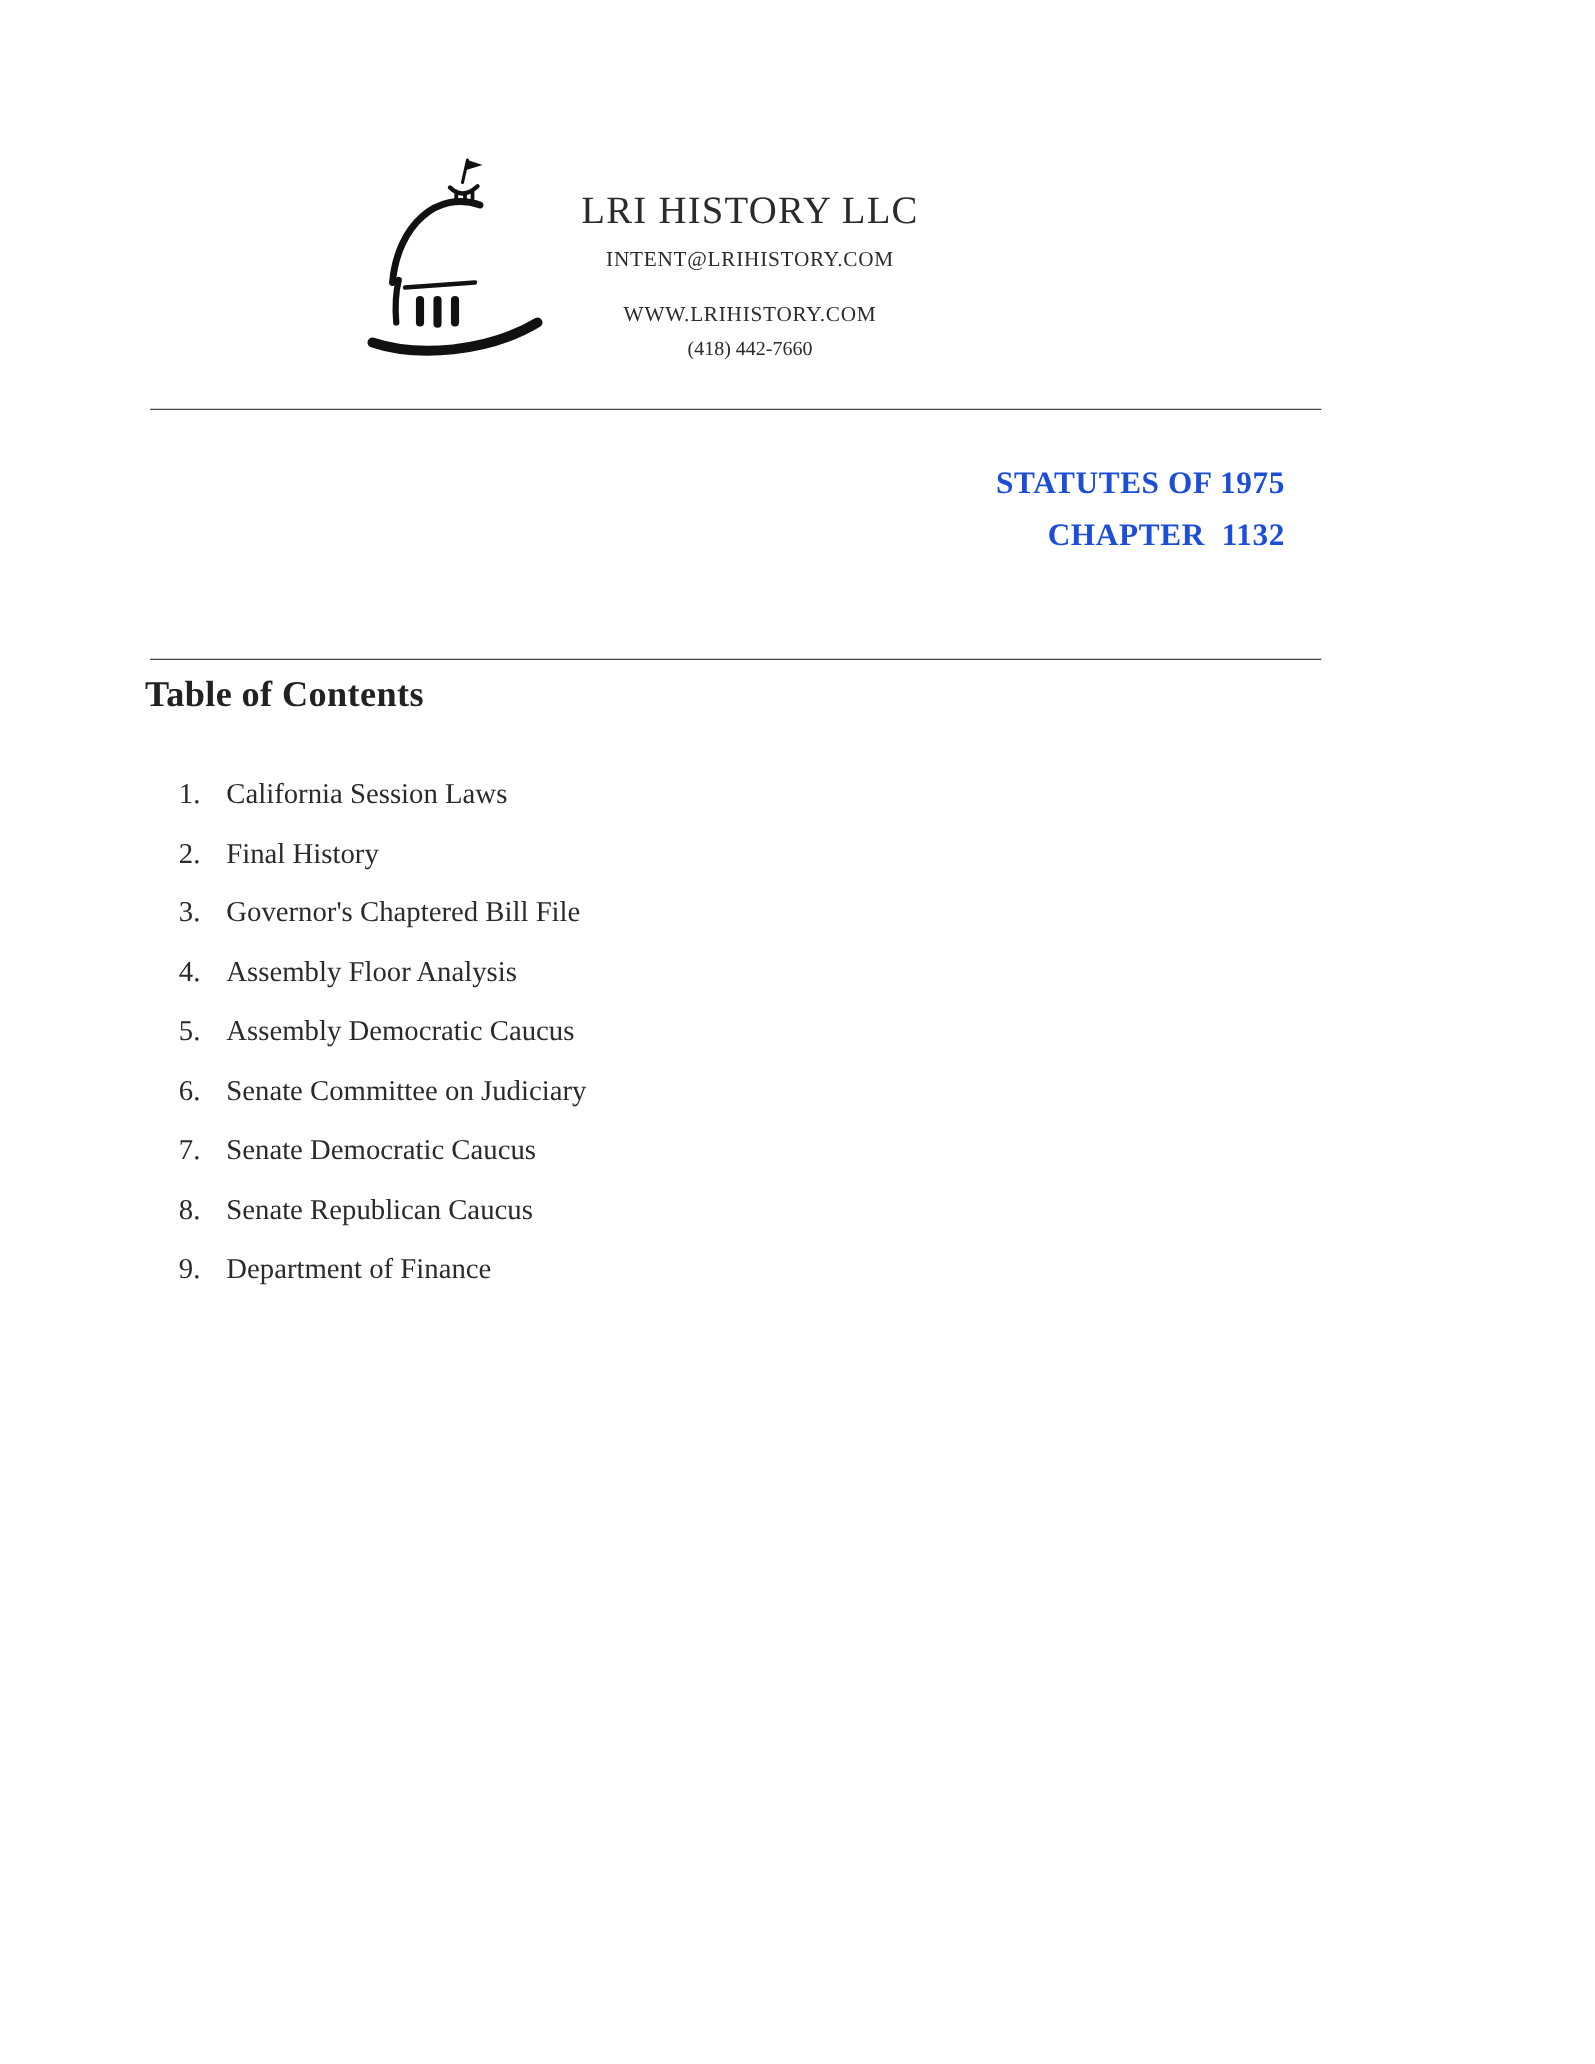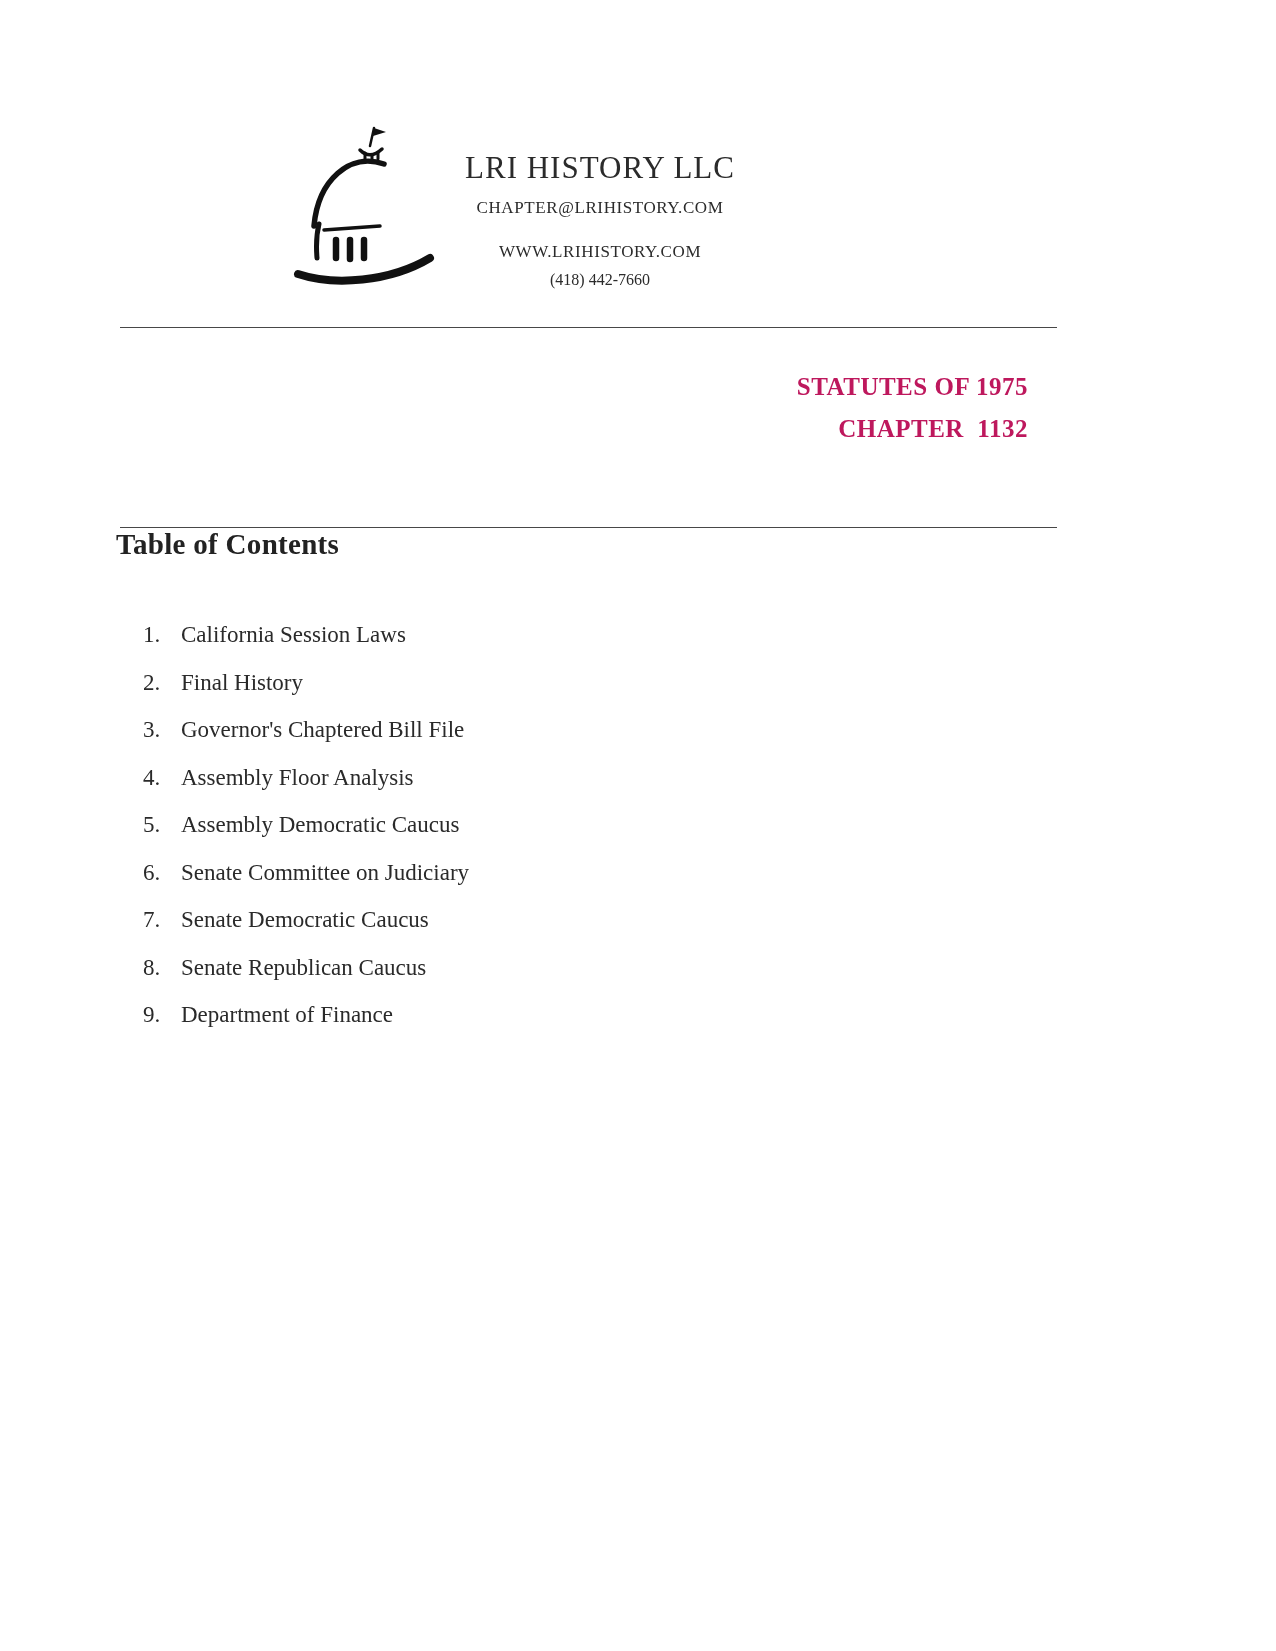--- a/index.html
+++ b/index.html
@@ -66,29 +66,29 @@
   .divider-bottom { top: 527px; }
 
   .title-block {
     position: absolute;
     top: 366px;
     right: 284px;
     text-align: right;
     font-weight: bold;
     font-size: 25px;
     line-height: 42px;
-    color: #be185d;
+    color: #1d4ed8;
     letter-spacing: 0.5px;
   }
   .title-line { white-space: pre; }
 
   .toc-heading {
     position: absolute;
     left: 116px;
-    top: 528px;
+    top: 540px;
     font-size: 29px;
     font-weight: bold;
     color: #222222;
     letter-spacing: 0.3px;
   }
 
   .toc-list {
     position: absolute;
     left: 143px;
     top: 622px;
@@ -135,21 +135,21 @@
       <path d="M44 118 L44 136" stroke="#111" stroke-width="6.5" stroke-linecap="round"></path>
       <path d="M58 118 L58 137" stroke="#111" stroke-width="6.5" stroke-linecap="round"></path>
       <path d="M72 118 L72 136" stroke="#111" stroke-width="6.5" stroke-linecap="round"></path>
 
       <path d="M6 152 C 42 164, 98 160, 138 136" stroke="#111" stroke-width="8" stroke-linecap="round" fill="none"></path>
     </svg>
   </div>
 
   <div class="header-text">
     <div class="company">LRI HISTORY LLC</div>
-    <div class="email">CHAPTER@LRIHISTORY.COM</div>
+    <div class="email">INTENT@LRIHISTORY.COM</div>
     <div class="website">WWW.LRIHISTORY.COM</div>
     <div class="phone">(418) 442-7660</div>
   </div>
 
   <div class="divider divider-top"></div>
 
   <div class="title-block">
     <div class="title-line">STATUTES OF 1975</div>
     <div class="title-line">CHAPTER  1132</div>
   </div>

